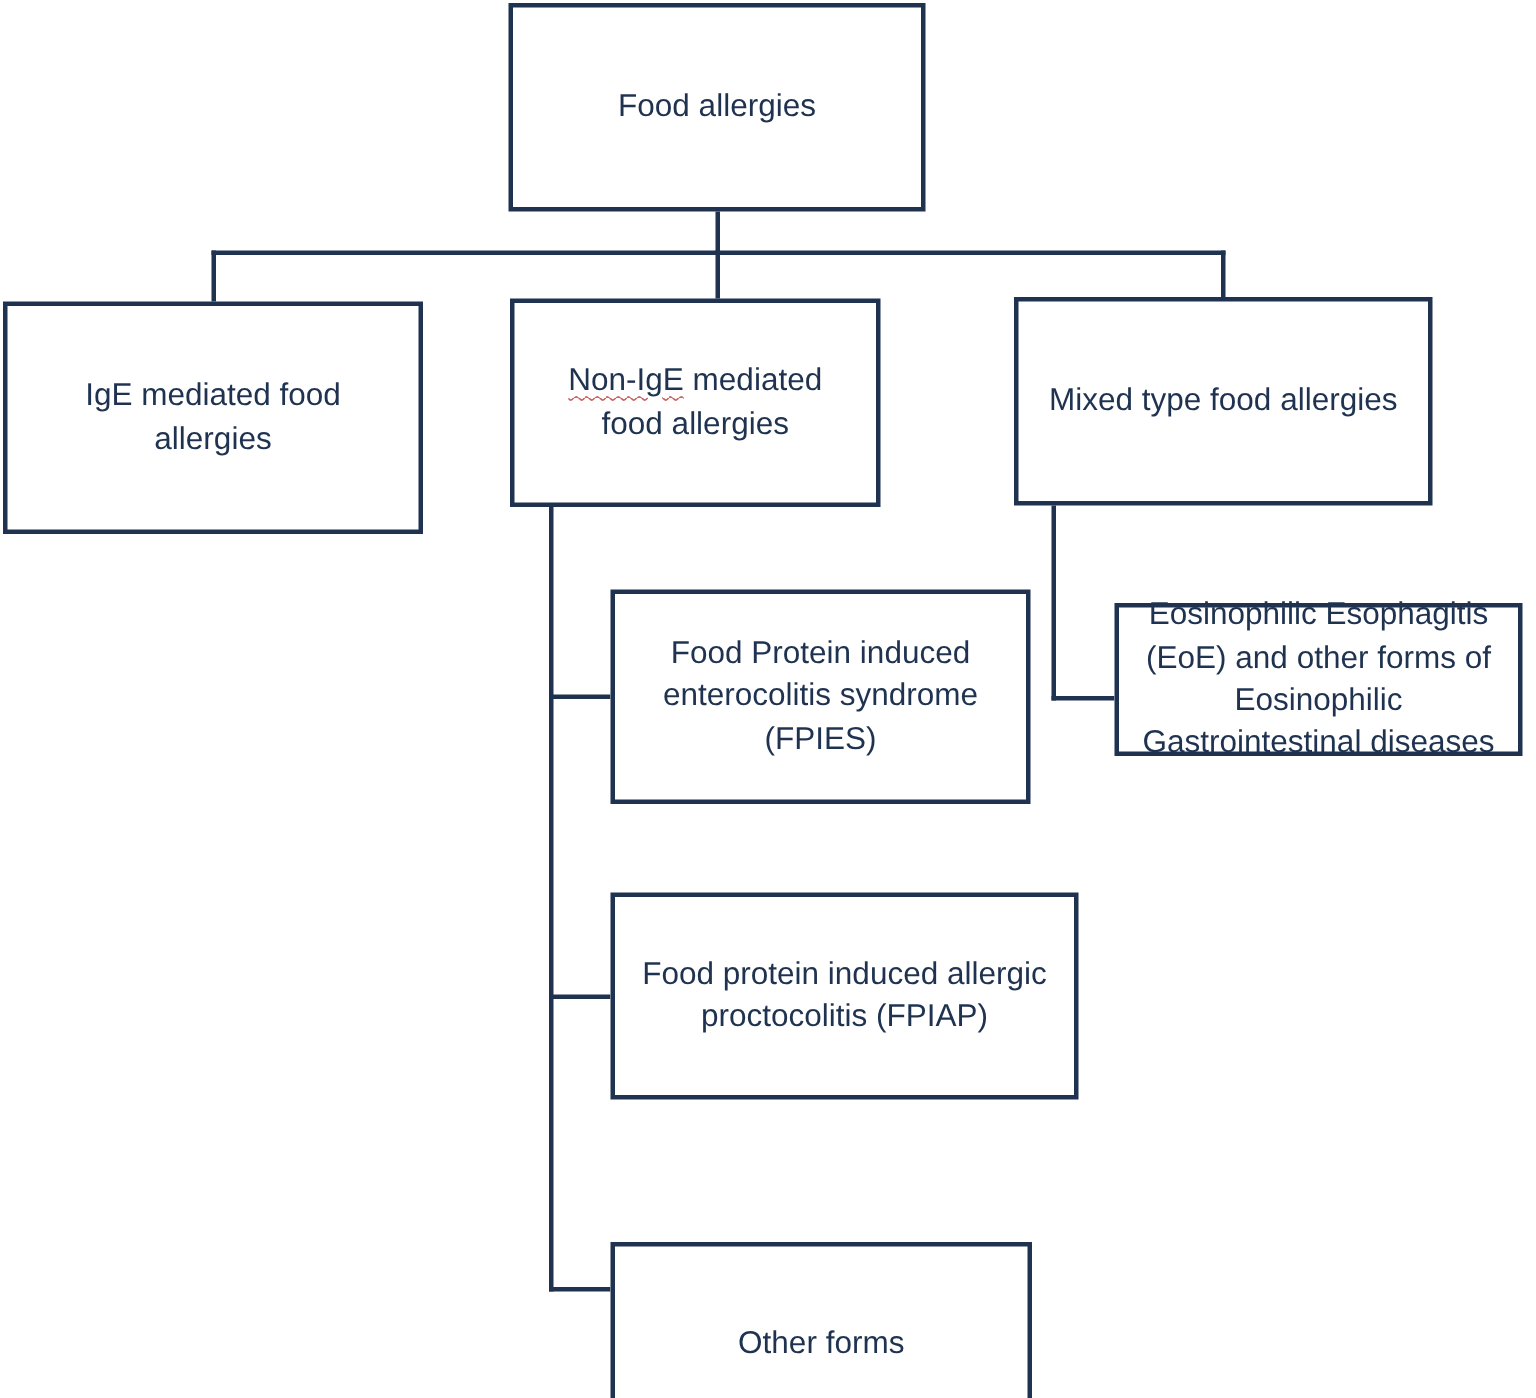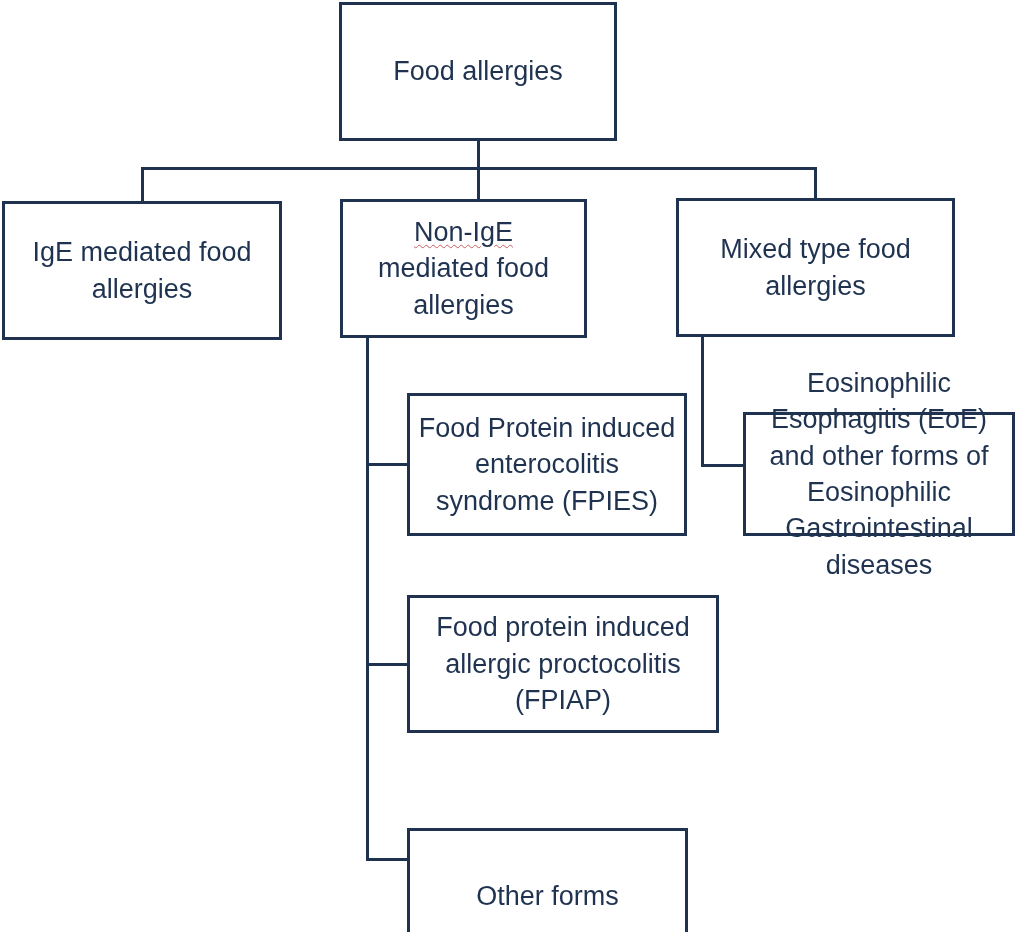--- a/index.html
+++ b/index.html
@@ -20,21 +20,21 @@
     overflow: hidden;
   }
   .node {
     position: absolute;
     border: 3px solid var(--stroke);
     background: var(--background);
     display: flex;
     align-items: center;
     justify-content: center;
     text-align: center;
-    font-size: 27px;
+    font-size: 21px;
     line-height: 1.35;
   }
   .pad20 { padding: 0 20px; }
   .pad10 { padding: 0 10px; }
   .pad8  { padding: 0 8px; }
   .line {
     position: absolute;
     background: var(--stroke);
   }
   .squiggle {
@@ -61,37 +61,37 @@
   <div class="line" style="left:366px; top:663px; width:41px; height:3px"></div>
   <div class="line" style="left:366px; top:858px; width:41px; height:3px"></div>
 
   <div class="line" style="left:701px; top:335px; width:3px;  height:132px"></div>
   <div class="line" style="left:701px; top:464px; width:42px; height:3px"></div>
 
   <div class="node pad10" style="left:339px; top:2px;   width:278px; height:139px">
     <span>Food allergies</span>
   </div>
 
-  <div class="node pad20" style="left:2px;   top:201px; width:280px; height:139px">
+  <div class="node pad20" style="left:2px;   top:201px; width:280px; height:155px">
     <span>IgE mediated food allergies</span>
   </div>
 
   <div class="node pad20" style="left:340px; top:199px; width:247px; height:139px">
     <span><span class="squiggle">Non-IgE</span><span> mediated food allergies</span></span>
   </div>
 
   <div class="node pad10" style="left:676px; top:198px; width:279px; height:139px">
     <span>Mixed type food allergies</span>
   </div>
 
   <div class="node pad8" style="left:407px; top:393px; width:280px; height:143px">
     <span>Food Protein induced enterocolitis syndrome (FPIES)</span>
   </div>
 
-  <div class="node pad8" style="left:743px; top:412px; width:272px; height:124px">
+  <div class="node pad8" style="left:743px; top:402px; width:272px; height:102px">
     <span>Eosinophilic Esophagitis (EoE) and other forms of Eosinophilic Gastrointestinal diseases</span>
   </div>
 
   <div class="node pad8" style="left:407px; top:595px; width:312px; height:138px">
     <span>Food protein induced allergic proctocolitis (FPIAP)</span>
   </div>
 
   <div class="node pad8" style="left:407px; top:828px; width:281px; height:136px">
     <span>Other forms</span>
   </div>

